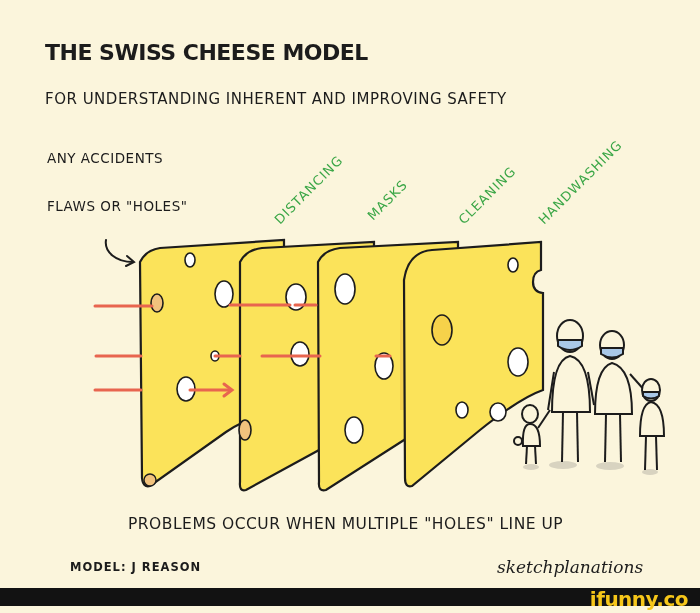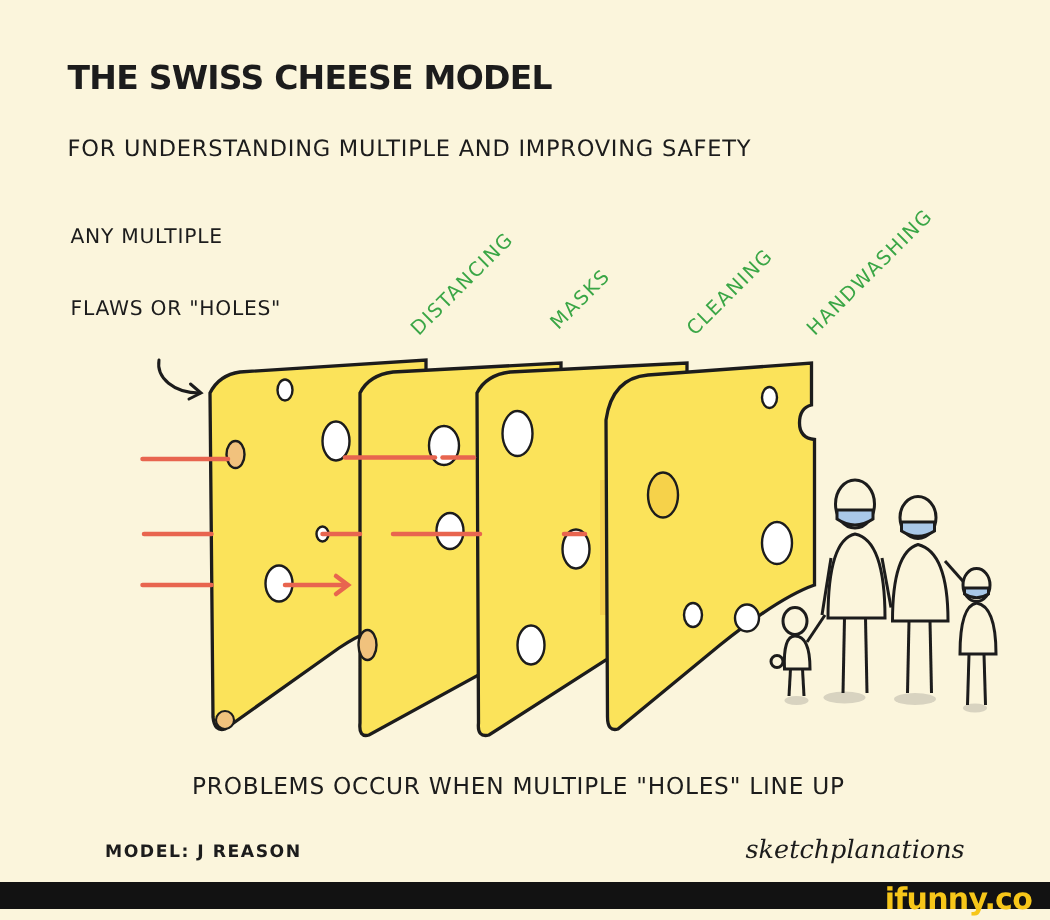--- a/index.html
+++ b/index.html
@@ -31,23 +31,23 @@
       font-family: "DejaVu Sans", sans-serif; font-weight: bold;
       font-size: 20px; color: #f6c619; letter-spacing: -0.5px;
     }
   </style>
 </head>
 <body>
 
 <div class="canvas">
 
   <div class="hand title">THE SWISS CHEESE MODEL</div>
-  <div class="hand subtitle">FOR UNDERSTANDING MULTIPLE AND IMPROVING SAFETY</div>
+  <div class="hand subtitle">FOR UNDERSTANDING INHERENT AND IMPROVING SAFETY</div>
 
-  <div class="hand note" style="top:146px">ANY MULTIPLE</div>
+  <div class="hand note" style="top:146px">ANY ACCIDENTS</div>
   <div class="hand note" style="top:194px">FLAWS OR "HOLES"</div>
 
   <div class="layer-label" style="left:282px; top:212px;">DISTANCING</div>
   <div class="layer-label" style="left:375px; top:208px;">MASKS</div>
   <div class="layer-label" style="left:466px; top:212px;">CLEANING</div>
   <div class="layer-label" style="left:546px; top:212px;">HANDWASHING</div>
 
   <svg class="art" width="700" height="588" viewBox="0 0 700 588">
 
     <g fill="none" stroke="#1c1c1c" stroke-width="2" stroke-linecap="round">

